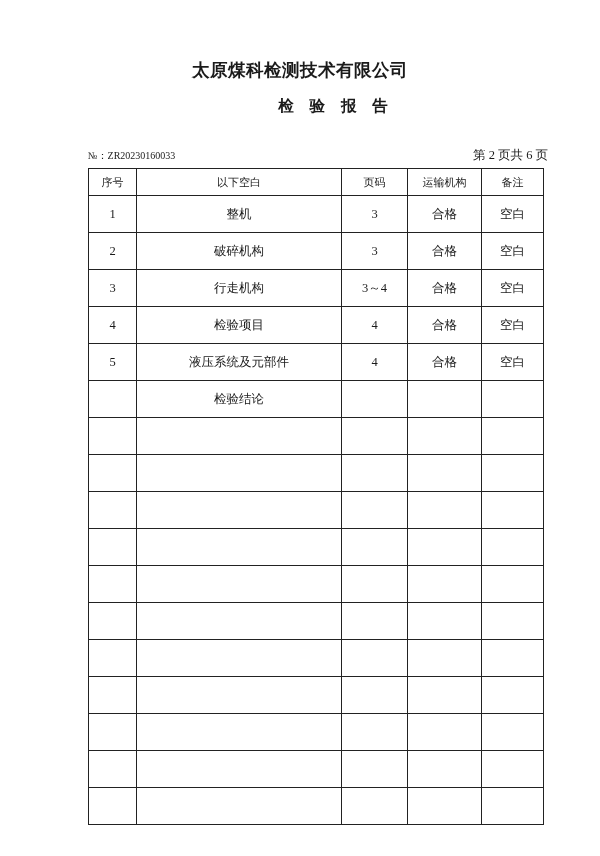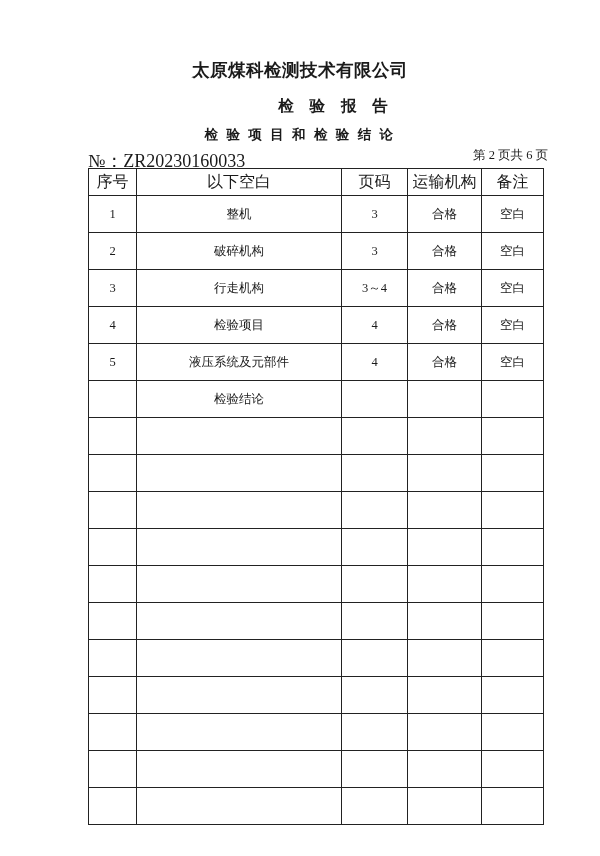--- a/index.html
+++ b/index.html
@@ -51,21 +51,21 @@
     width: 600px;
     text-align: center;
     font-size: 13.5px;
     font-weight: bold;
     letter-spacing: 2.5px;
   }
   .doc-no {
     position: absolute;
     left: 88px;
     top: 149px;
-    font-size: 18px;
+    font-size: 10px;
     white-space: nowrap;
   }
   .doc-no .label {
     font-family: "Liberation Serif", serif;
   }
   .doc-no .value {
     font-family: "Liberation Serif", serif;
   }
   .page-no {
     position: absolute;
@@ -87,38 +87,37 @@
     height: 36px;
     padding: 0;
     text-align: center;
     vertical-align: middle;
     font-size: 12.5px;
     font-weight: normal;
     font-family: "Liberation Serif", serif;
   }
   table.report thead td {
     height: 26px;
-    font-size: 16px;
+    font-size: 11px;
   }
   .col-no { width: 48px; }
   .col-item { width: 205px; }
   .col-page { width: 66px; }
   .col-result { width: 74px; }
   .col-remark { width: 62px; }
 </style>
 </head>
 <body>
 
 <div class="page">
 
   <div class="company-title">太原煤科检测技术有限公司</div>
 
   <div class="report-title">检 验 报 告</div>
 
-  <div class="section-title">检 验 项 目 和 检 验 结 论</div>
 
   <div class="doc-no">
     <span class="label">№：</span><span class="value">ZR20230160033</span>
   </div>
 
   <div class="page-no">第 2 页共 6 页</div>
 
   <table class="report">
     <colgroup>
       <col class="col-no">

